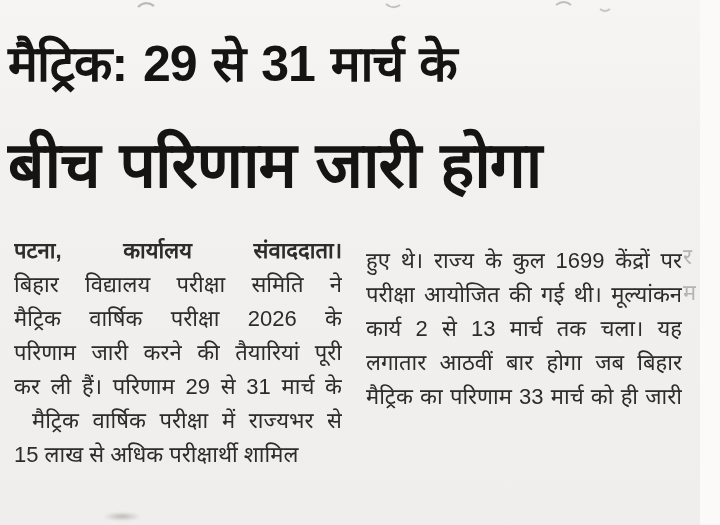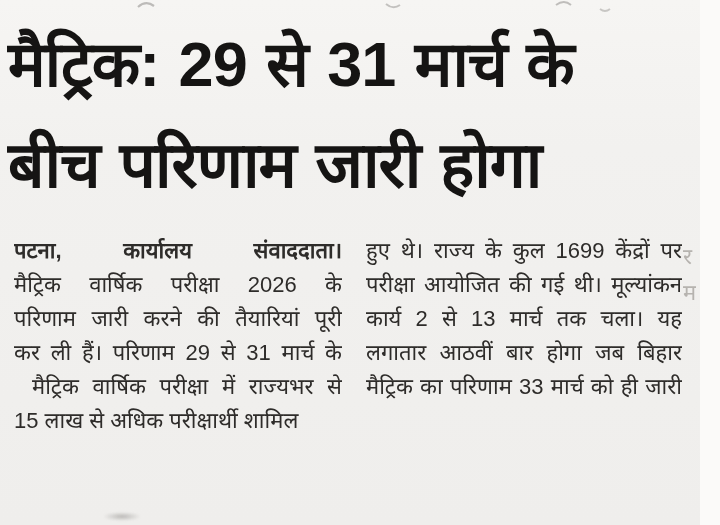--- a/index.html
+++ b/index.html
@@ -60,40 +60,40 @@
   }
 
   .headline{
     padding:12px 8px 0 8px;
     color:var(--headline-ink,#151413);
     font-weight:bold;
     letter-spacing:-1px;
     word-spacing:3px;
   }
   .headline .hl1{
-    font-size:63px;
+    font-size:50px;
     line-height:104px;
     white-space:nowrap;
   }
   .headline .hl2{
     font-size:64px;
     line-height:98px;
     white-space:nowrap;
   }
 
   .columns{
     display:flex;
     gap:24px;
     padding:20px 38px 0 14px;
     color:var(--body-ink,#2e2c2a);
     justify-content:flex-end;
   }
   .col{ flex:0 0 auto; }
   .col.left{ width:328px; }
-  .col.right{ width:316px; }
+  .col.right{ width:316px;margin-top:10px; }
   .line{
     font-size:22px;
     line-height:34px;
     height:34px;
     overflow:hidden;
     text-align:justify;
     text-align-last:justify;
     white-space:nowrap;
   }
   .line.short{
@@ -118,20 +118,21 @@
   </svg>
 
   <div class="headline">
     <div class="hl1">मैट्रिक: 29 से 31 मार्च के</div>
     <div class="hl2">बीच परिणाम जारी होगा</div>
   </div>
 
   <div class="columns">
     <div class="col left">
       <div class="line lead-bold">पटना, कार्यालय संवाददाता।</div>
+      <div class="line">बिहार विद्यालय परीक्षा समिति ने</div>
       <div class="line">मैट्रिक वार्षिक परीक्षा 2026 के</div>
       <div class="line">परिणाम जारी करने की तैयारियां पूरी</div>
       <div class="line">कर ली हैं। परिणाम 29 से 31 मार्च के</div>
       <div class="line indent">मैट्रिक वार्षिक परीक्षा में राज्यभर से</div>
       <div class="line short">15 लाख से अधिक परीक्षार्थी शामिल</div>
     </div>
     <div class="col right">
       <div class="line">हुए थे। राज्य के कुल 1699 केंद्रों पर</div>
       <div class="line">परीक्षा आयोजित की गई थी। मूल्यांकन</div>
       <div class="line">कार्य 2 से 13 मार्च तक चला। यह</div>

